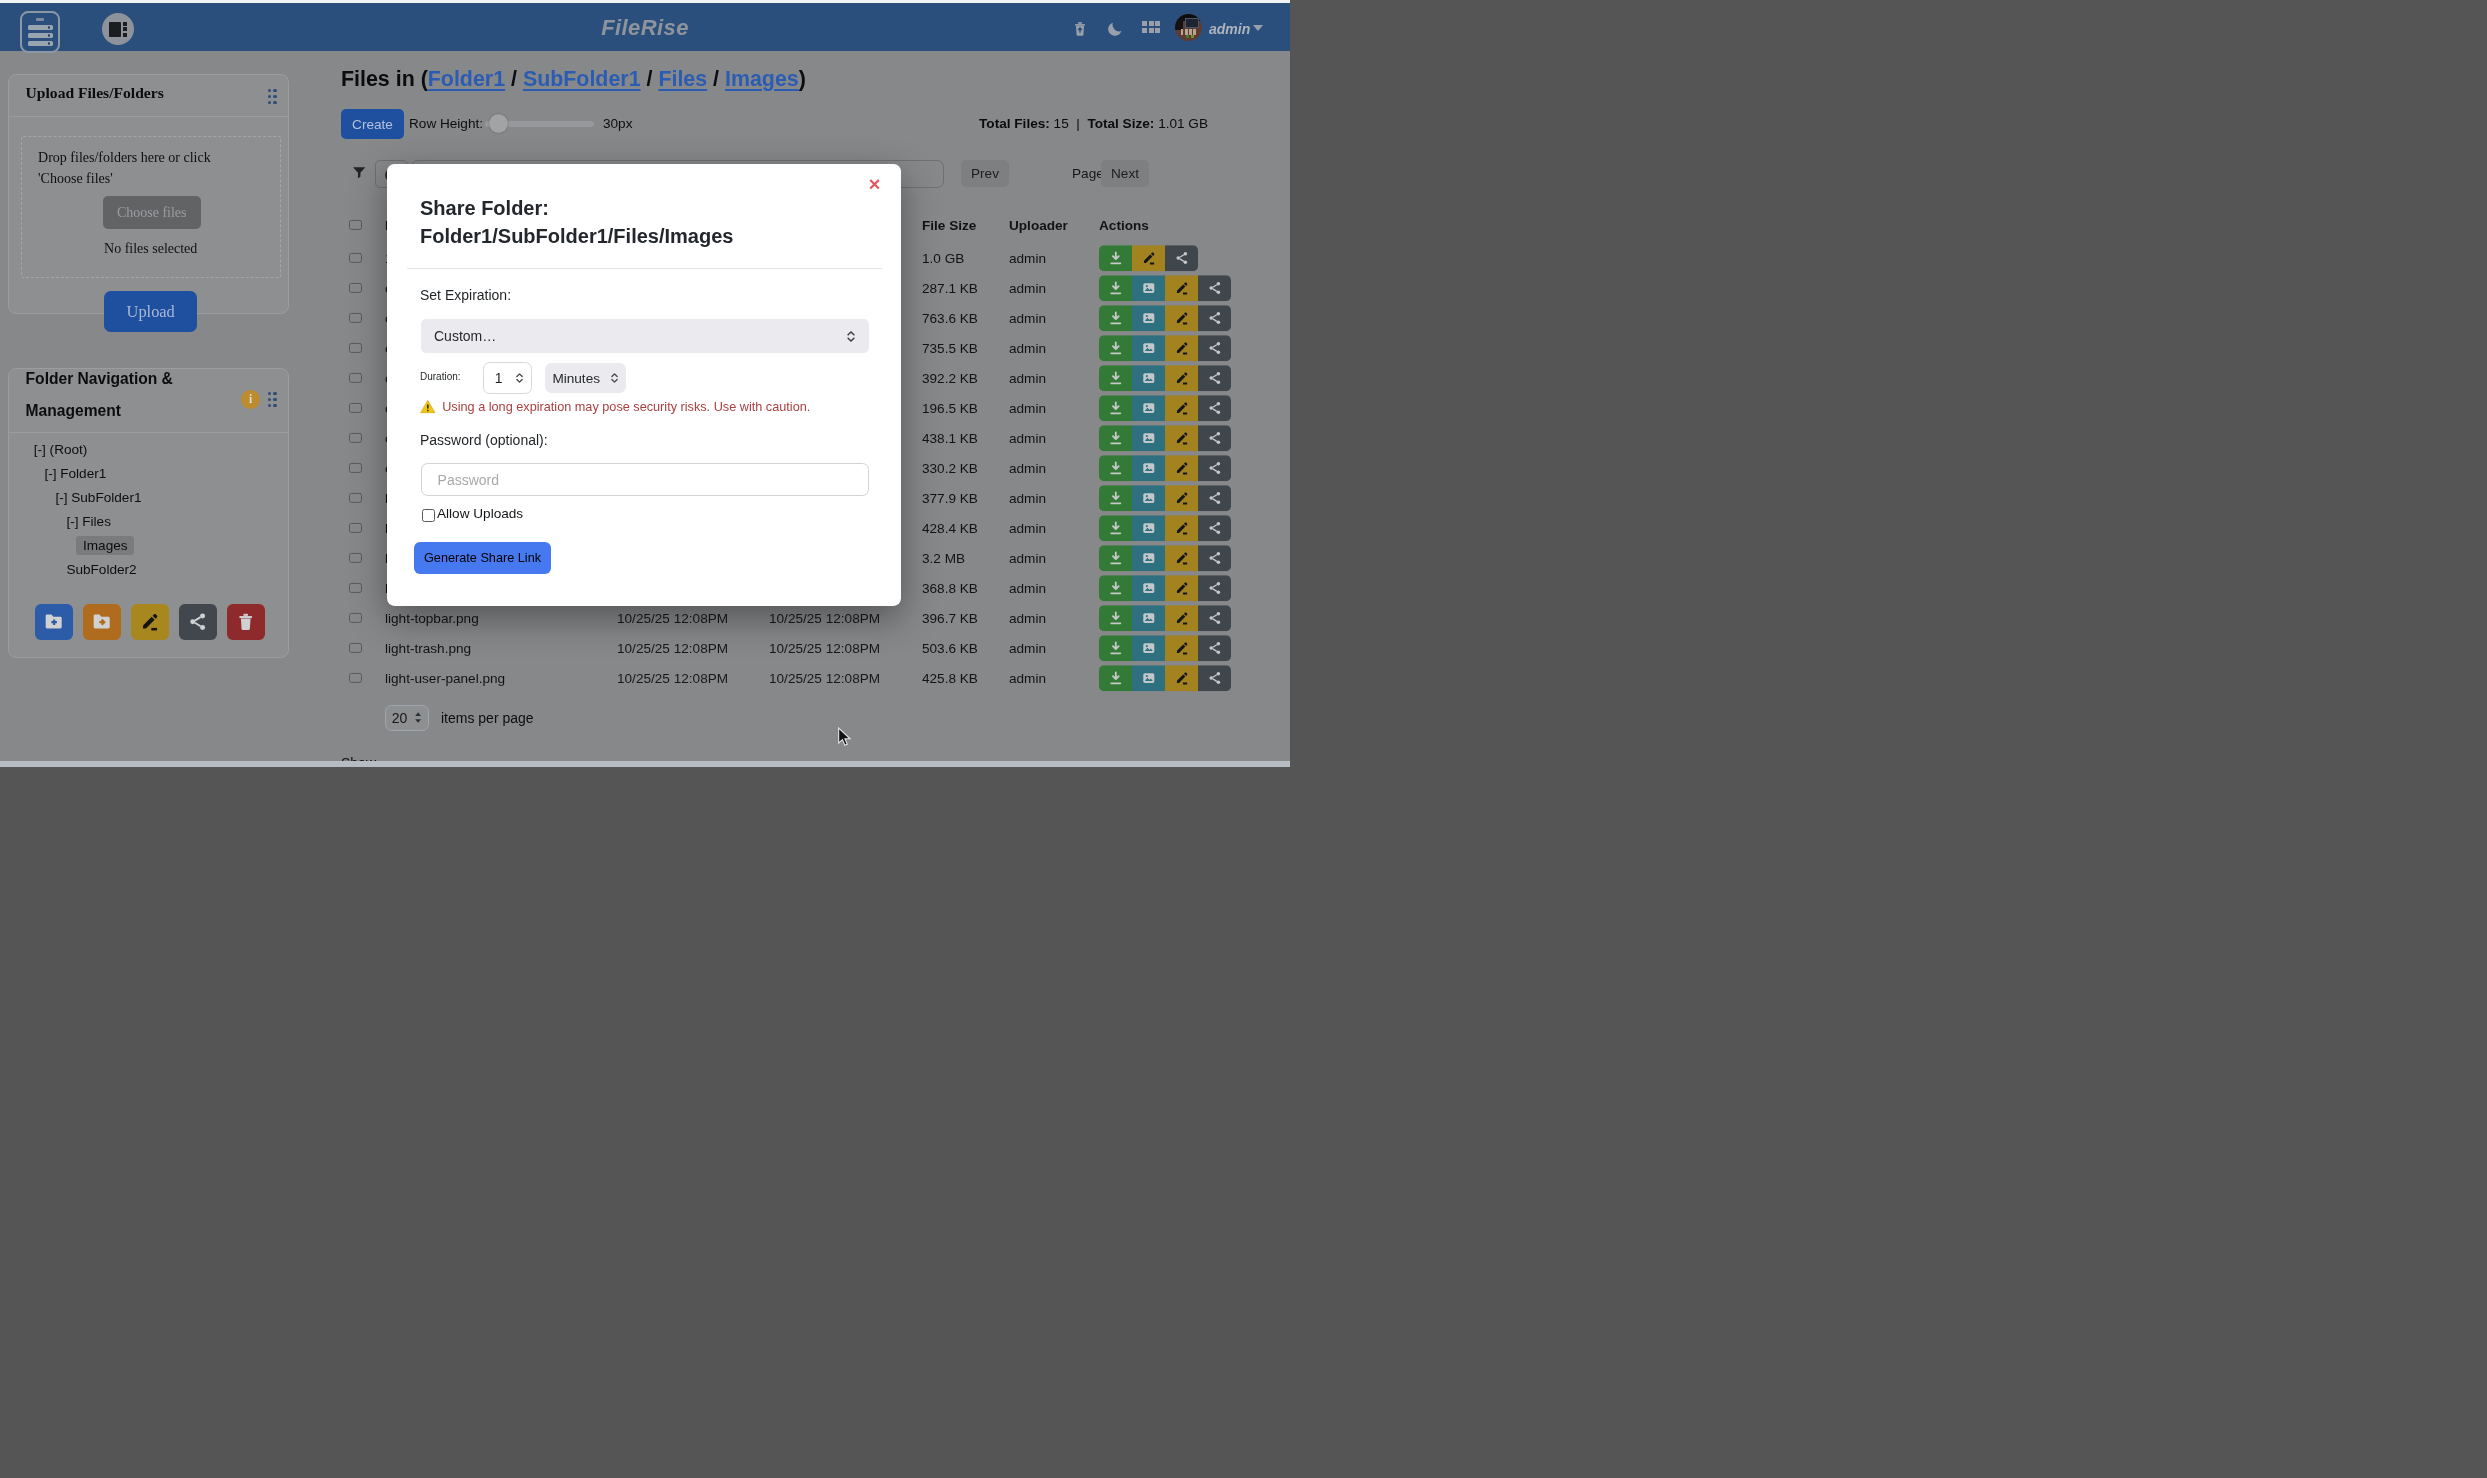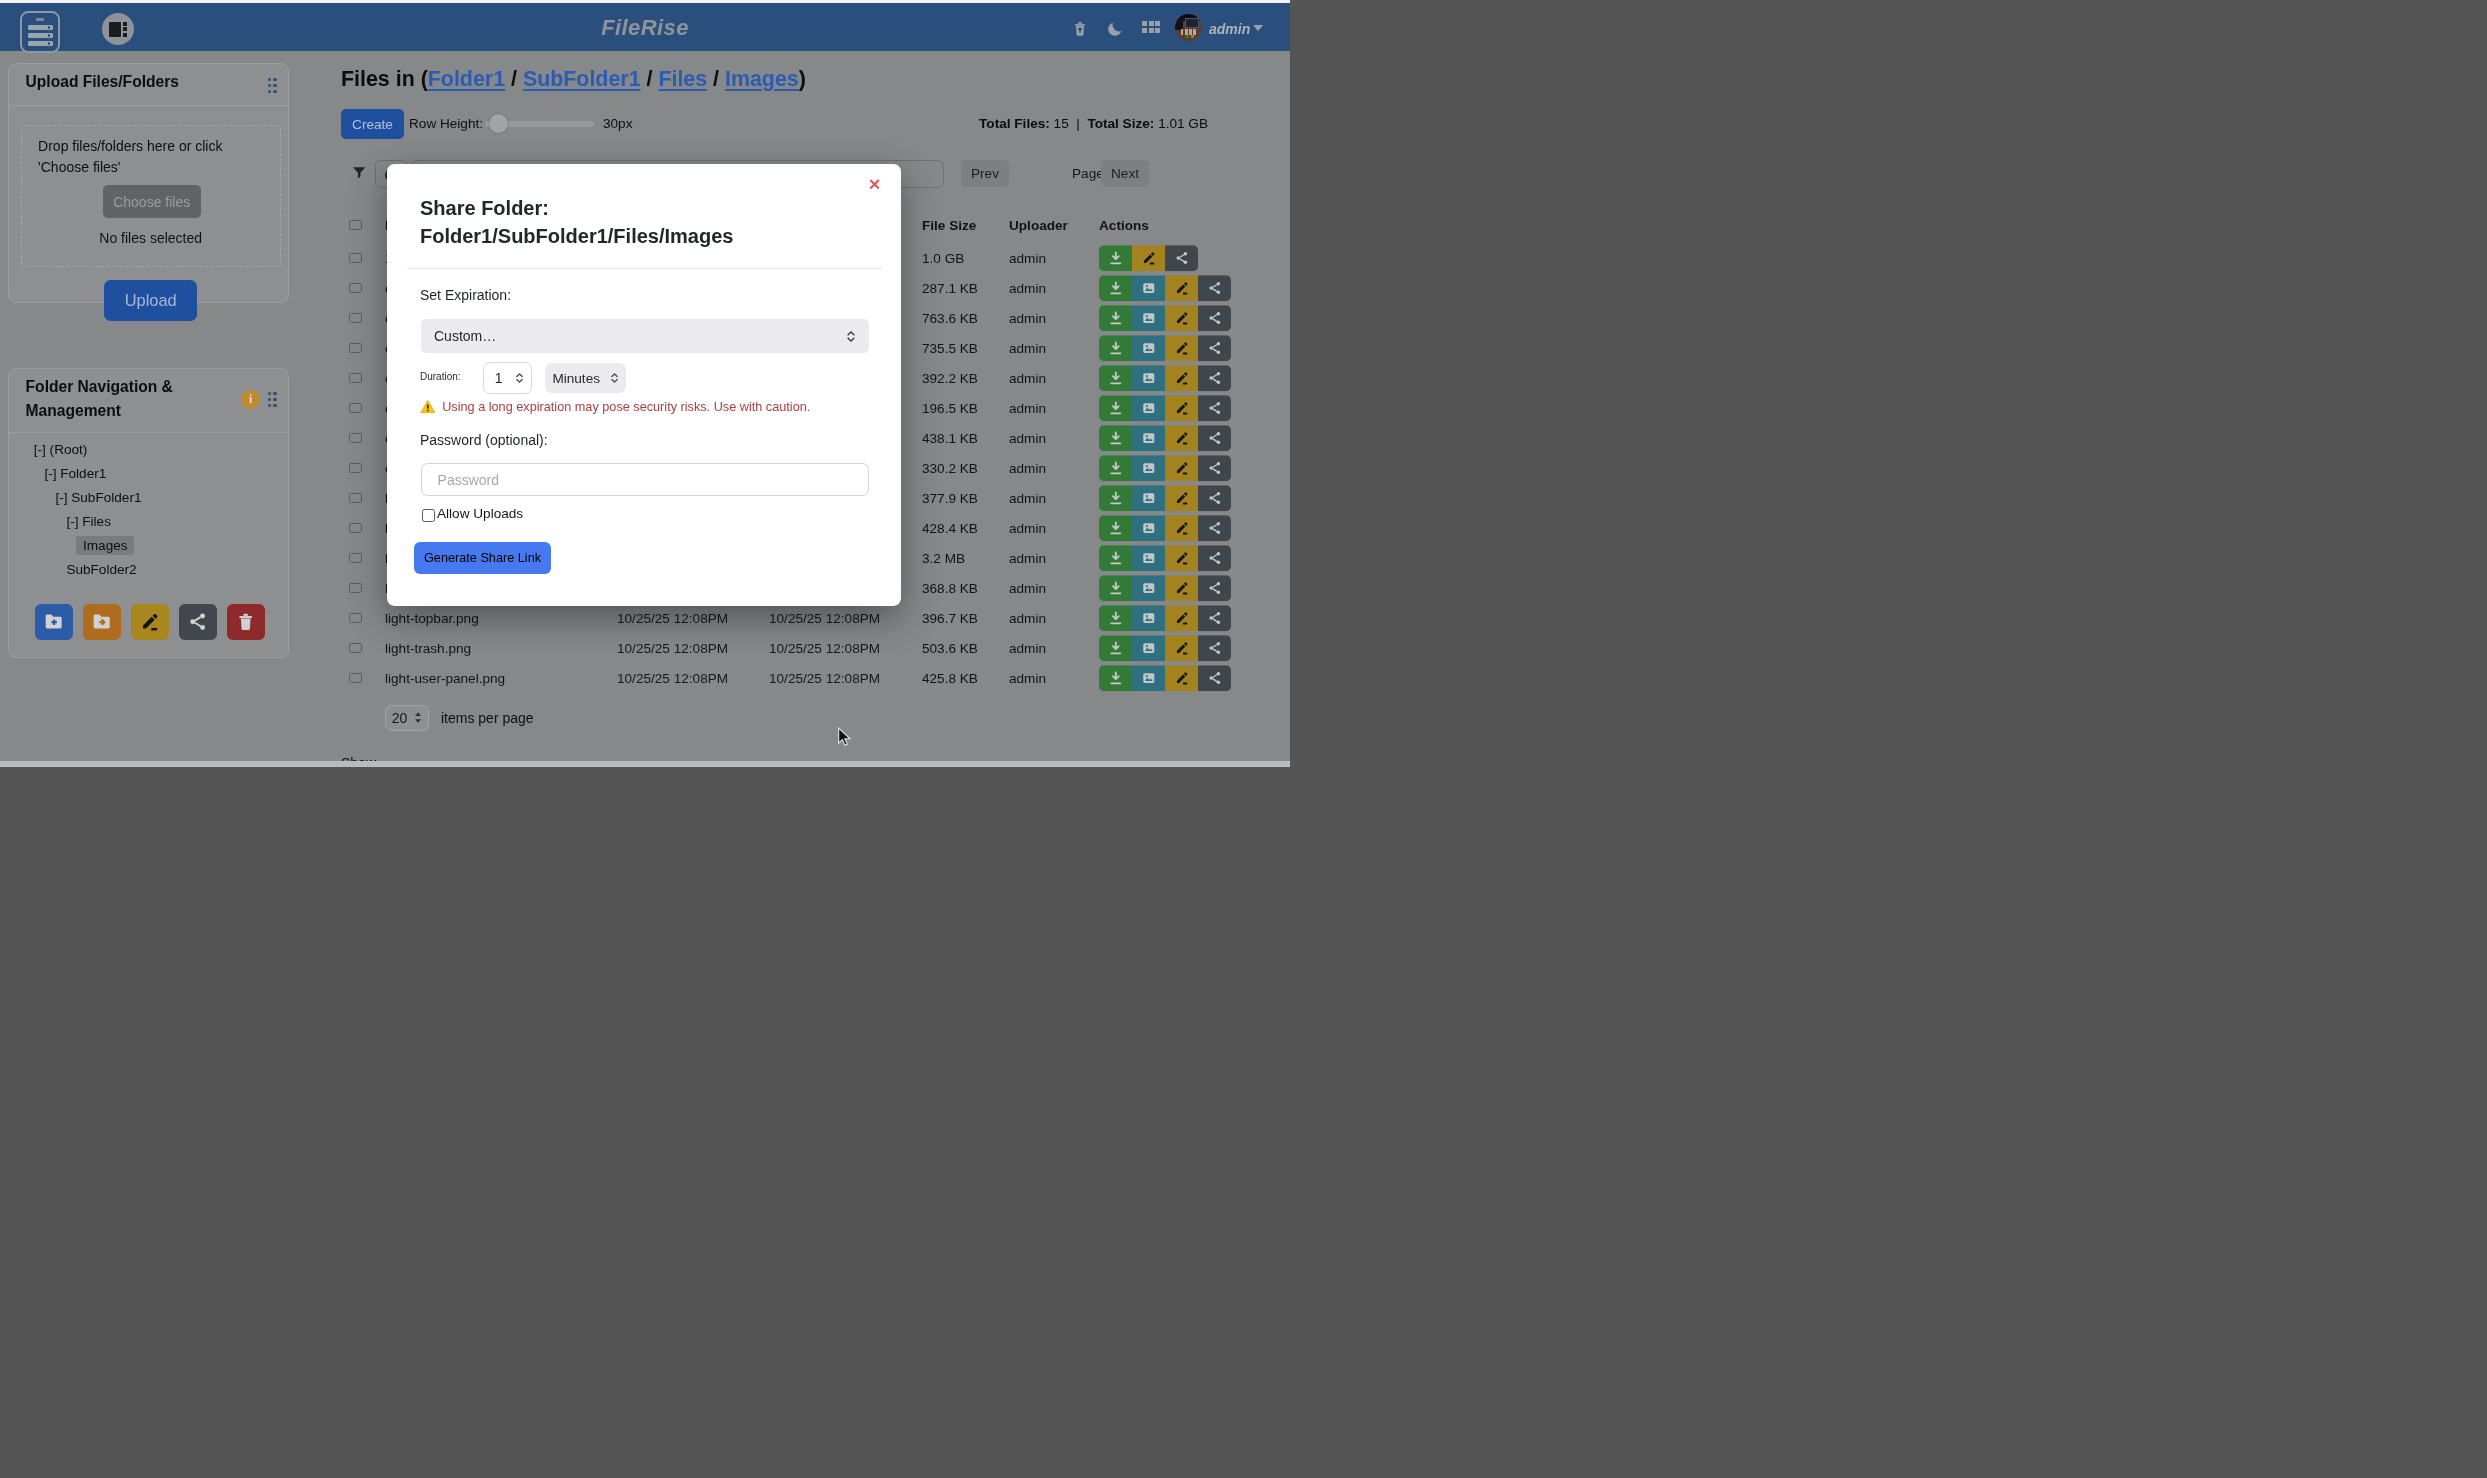--- a/index.html
+++ b/index.html
@@ -174,42 +174,42 @@
         <span class="slit" style="left:10px;"></span>
       <span class="slit" style="left:14px;"></span>
         <span class="slit" style="left:18px;"></span>
       <span class="grn" style="left:10.7px;"></span>
         <span class="grn" style="left:15.6px;background:#7a8a2d;"></span>
     </div>
     <div class="abs uname">admin</div>
     <div class="abs caret"></div>
   </div>
 
-  <div class="abs card" style="top:63px;height:240px;">
+  <div class="abs card" style="top:74px;height:240px;font-family:Liberation Serif, serif;">
     <div class="abs card-title" style="left:16.4px;top:9px;">Upload Files/Folders</div>
     <div class="handle" style="right:11.5px;top:14px;">
         <div></div>
         <div></div>
         <div></div>
         <div></div>
         <div></div>
         <div></div>
       </div>
     <div class="card-div" style="top:41px;"></div>
     <div class="dropzone">
       <div class="dz-text" style="top:10px;">Drop files/folders here or click</div>
       <div class="dz-text" style="top:31px;">'Choose files'</div>
       <button class="choose">Choose files</button>
       <div class="nofiles">No files selected</div>
     </div>
     <button class="upload-btn">Upload</button>
   </div>
 
   <div class="abs card" style="top:368px;height:290px;">
-    <div class="abs card-title" style="left:16.4px;top:9px;">Folder Navigation &amp;</div>
+    <div class="abs card-title" style="left:16.4px;top:1px;">Folder Navigation &amp;</div>
     <div class="abs card-title" style="left:16.4px;top:33px;">Management</div>
     <div class="info-badge">i</div>
     <div class="handle" style="right:11.5px;top:23px;">
         <div></div>
         <div></div>
         <div></div>
         <div></div>
         <div></div>
         <div></div>
       </div>

